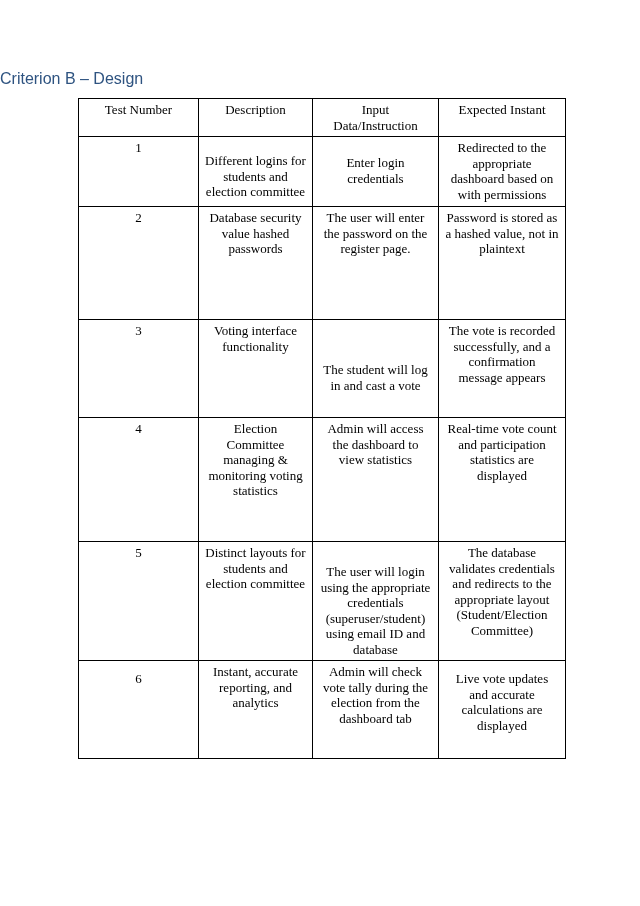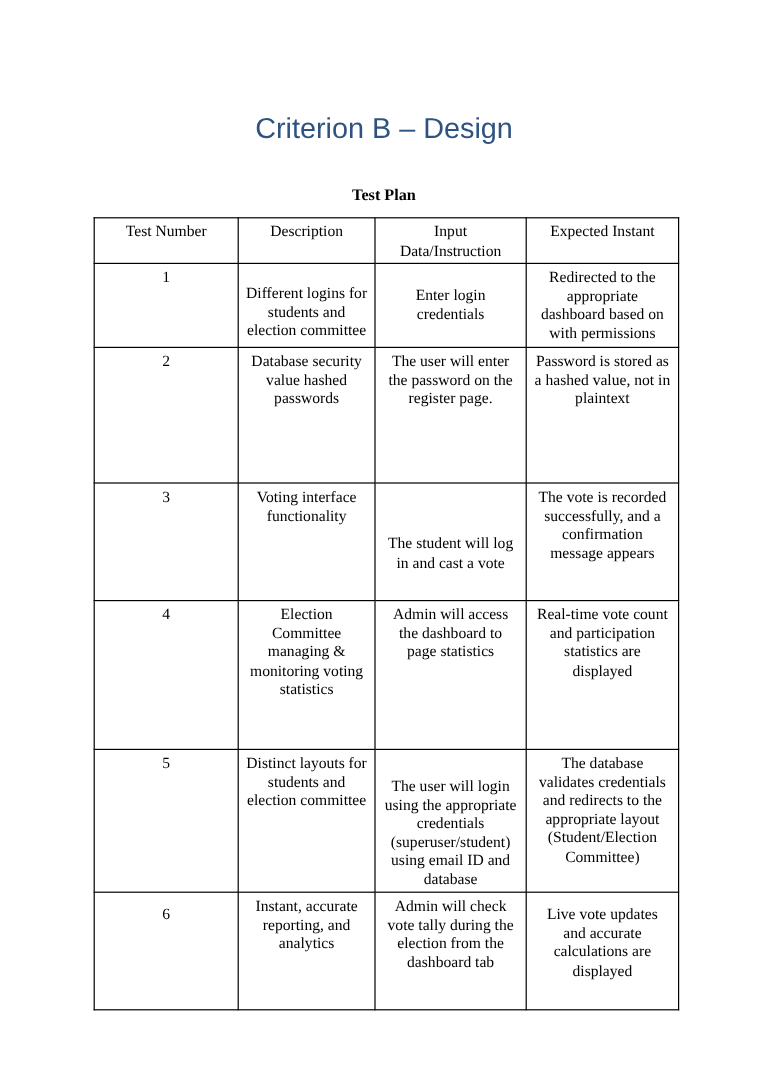--- a/index.html
+++ b/index.html
@@ -11,24 +11,24 @@
     position: relative;
     width: 640px;
     height: 906px;
     background: #ffffff;
     font-family: "Liberation Serif", serif;
     color: #000000;
     overflow: hidden;
   }
   .title {
     margin: 0;
-    padding-top: 94px;
-    text-align: center;
+    padding-top: 70px;
+    text-align: left;
     font-family: "Liberation Sans", sans-serif;
-    font-size: 24px;
+    font-size: 16px;
     font-weight: 400;
     color: #2E5380;
   }
   .caption {
     margin-top: 33px;
     text-align: center;
     font-size: 13.5px;
     font-weight: bold;
   }
   table.test-plan {
@@ -72,21 +72,20 @@
   tbody tr:nth-child(6) td.num,
   tbody tr:nth-child(6) td.exp   { padding-top: 10px; }
 </style>
 </head>
 <body>
 
 <div class="page">
 
   <h1 class="title">Criterion B – Design</h1>
 
-  <div class="caption">Test Plan</div>
 
   <table class="test-plan">
     <colgroup>
       <col class="c1">
         <col class="c2">
         <col class="c3">
         <col class="c4">
     </colgroup>
     <thead>
       <tr>
@@ -112,21 +111,21 @@
       </tr>
       <tr>
         <td class="num">3</td>
         <td class="desc">Voting interface functionality</td>
         <td class="input">The student will log in and cast a vote</td>
         <td class="exp">The vote is recorded successfully, and a confirmation message appears</td>
       </tr>
       <tr>
         <td class="num">4</td>
         <td class="desc">Election Committee managing &amp; monitoring voting statistics</td>
-        <td class="input">Admin will access the dashboard to page statistics</td>
+        <td class="input">Admin will access the dashboard to view statistics</td>
         <td class="exp">Real-time vote count and participation statistics are displayed</td>
       </tr>
       <tr>
         <td class="num">5</td>
         <td class="desc">Distinct layouts for students and election committee</td>
         <td class="input">The user will login using the appropriate credentials (superuser/student) using email ID and database</td>
         <td class="exp">The database validates credentials and redirects to the appropriate layout (Student/Election Committee)</td>
       </tr>
       <tr>
         <td class="num">6</td>

